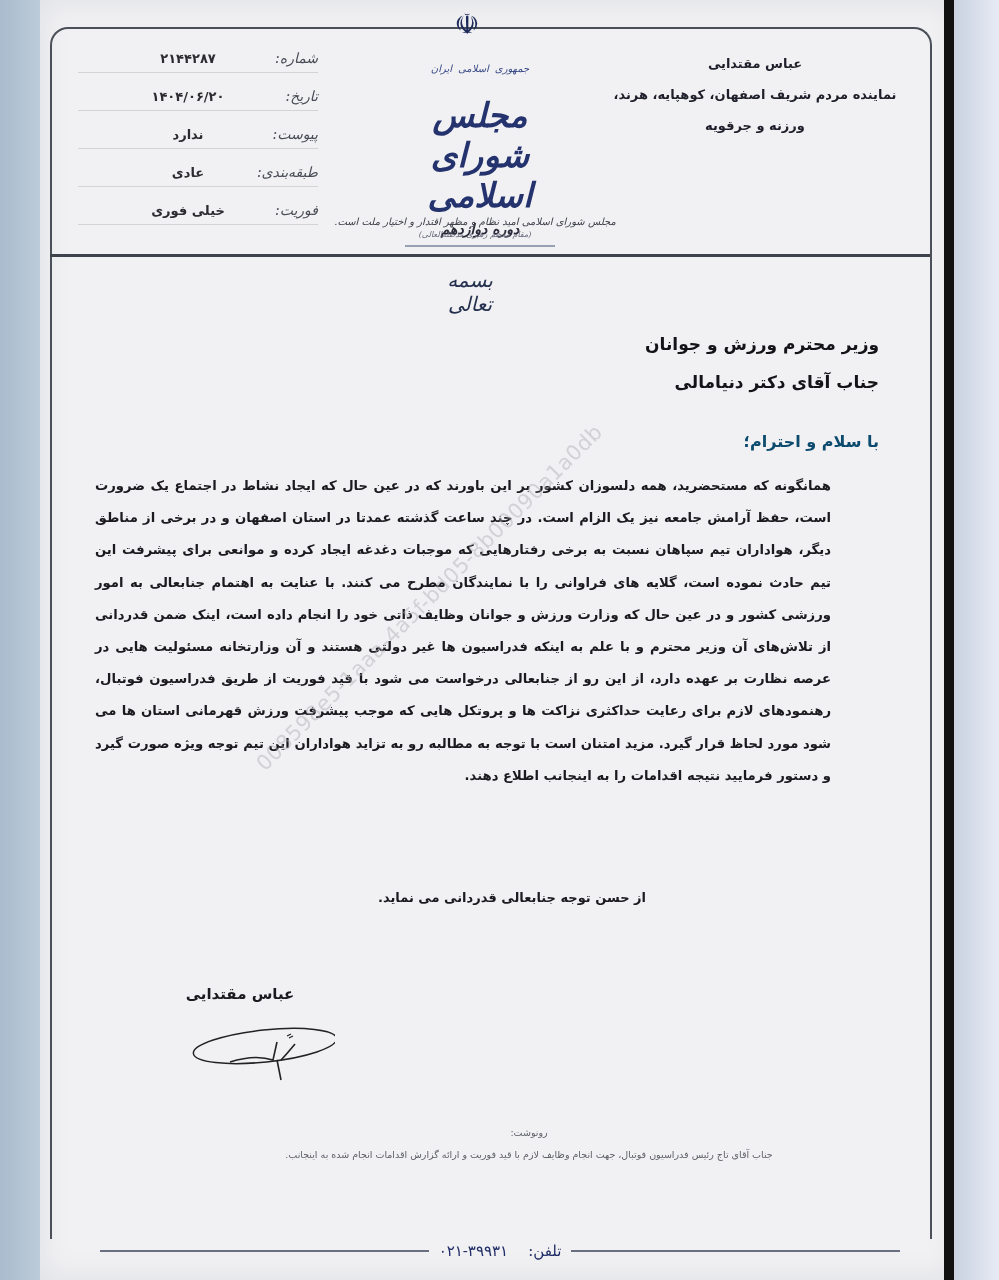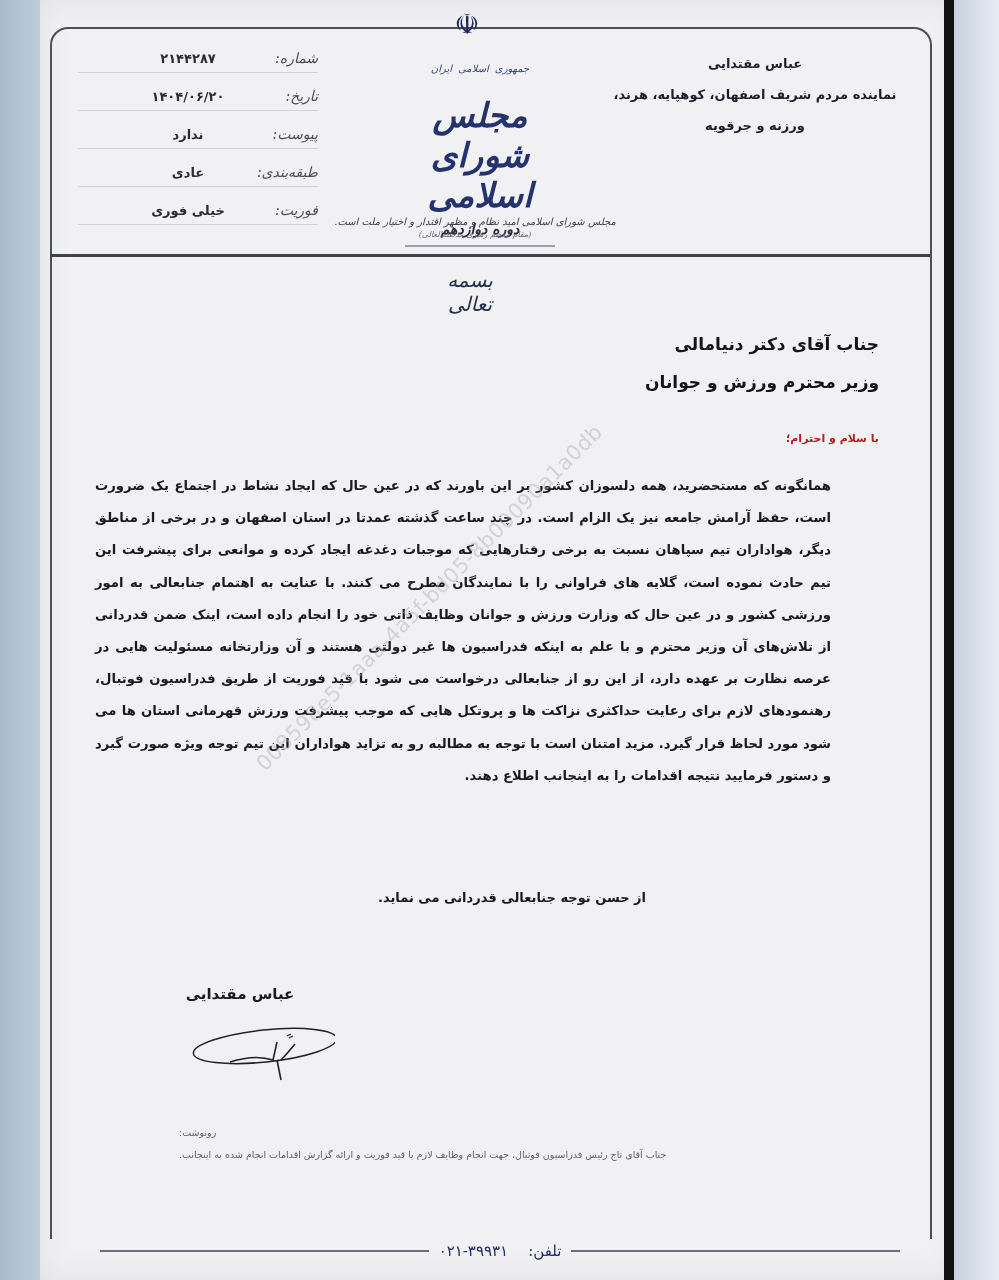--- a/index.html
+++ b/index.html
@@ -89,40 +89,40 @@
   .bismillah {
     position: absolute; left: 430px; top: 268px; width: 80px; text-align: center;
     font-family: "DejaVu Serif", serif; font-style: italic; font-size: 20px; color: #25304f;
   }
   .addressee {
     position: absolute; right: 120px; top: 325px; direction: rtl; text-align: right;
     font-weight: bold; font-size: 17px; color: #141418; line-height: 38px;
   }
   .greeting {
     position: absolute; right: 120px; top: 432px; direction: rtl; text-align: right;
-    font-size: 11px; font-weight: bold; color: #b91c1c;
+    font-size: 16px; font-weight: bold; color: #0c4a6e;
   }
   .body-text {
     position: absolute; left: 95px; top: 470px; width: 736px; direction: rtl;
     text-align: justify; text-align-last: right; font-size: 13.2px; font-weight: bold;
     color: #1a1a1f; line-height: 32.2px;
   }
   .closing {
     position: absolute; right: 121px; top: 890px; width: 500px; direction: rtl; text-align: left;
     font-size: 13px; font-weight: bold; color: #1a1a1f; padding-right: 110px; box-sizing: border-box;
   }
   .signer {
     position: absolute; left: 180px; top: 985px; direction: rtl; text-align: center;
     font-weight: bold; font-size: 15px; color: #1a1a1f; width: 120px;
   }
   .signature {
     position: absolute; left: 185px; top: 1022px; width: 150px; height: 60px;
   }
   .cc-block {
-    position: absolute; right: 120px; top: 1122px; width: 700px; direction: rtl; text-align: left;
+    position: absolute; right: 120px; top: 1122px; width: 700px; direction: rtl; text-align: center;
     font-size: 9.5px; color: #5e6068; line-height: 22px;
   }
   .footer {
     position: absolute; left: 100px; top: 1236px; width: 800px; height: 30px;
     display: flex; align-items: center; direction: rtl;
   }
   .footer-line { flex: 1; height: 2px; background: #6a6f82; }
   .footer-text {
     padding: 0 10px; font-family: "DejaVu Serif", serif; font-size: 15px;
     color: #1f2c66; white-space: nowrap;
@@ -181,22 +181,22 @@
 
 <div class="rep-block">
   <div>عباس مقتدایی</div>
   <div>نماینده مردم شریف اصفهان، کوهپایه، هرند،</div>
   <div>ورزنه و جرقویه</div>
 </div>
 
 <div class="bismillah">بسمه تعالی</div>
 
 <div class="addressee">
+  <div>وزیر محترم ورزش و جوانان</div>
   <div>جناب آقای دکتر دنیامالی</div>
-  <div>وزیر محترم ورزش و جوانان</div>
 </div>
 
 <div class="greeting">با سلام و احترام؛</div>
 
 <div class="body-text">همانگونه که مستحضرید، همه دلسوزان کشور بر این باورند که در عین حال که ایجاد نشاط در اجتماع یک ضرورت است، حفظ آرامش جامعه نیز یک الزام است. در چند ساعت گذشته عمدتا در استان اصفهان و در برخی از مناطق دیگر، هواداران تیم سپاهان نسبت به برخی رفتارهایی که موجبات دغدغه ایجاد کرده و موانعی برای پیشرفت این تیم حادث نموده است، گلایه های فراوانی را با نمایندگان مطرح می کنند. با عنایت به اهتمام جنابعالی به امور ورزشی کشور و در عین حال که وزارت ورزش و جوانان وظایف ذاتی خود را انجام داده است، اینک ضمن قدردانی از تلاش‌های آن وزیر محترم و با علم به اینکه فدراسیون ها غیر دولتی هستند و آن وزارتخانه مسئولیت هایی در عرصه نظارت بر عهده دارد، از این رو از جنابعالی درخواست می شود با قید فوریت از طریق فدراسیون فوتبال، رهنمودهای لازم برای رعایت حداکثری نزاکت ها و پروتکل هایی که موجب پیشرفت ورزش قهرمانی استان ها می شود مورد لحاظ قرار گیرد. مزید امتنان است با توجه به مطالبه رو به تزاید هواداران این تیم توجه ویژه صورت گیرد و دستور فرمایید نتیجه اقدامات را به اینجانب اطلاع دهند.</div>
 
 <div class="closing">از حسن توجه جنابعالی قدردانی می نماید.</div>
 
 <div class="signer">عباس مقتدایی</div>
 <svg class="signature" viewBox="0 0 150 60">

